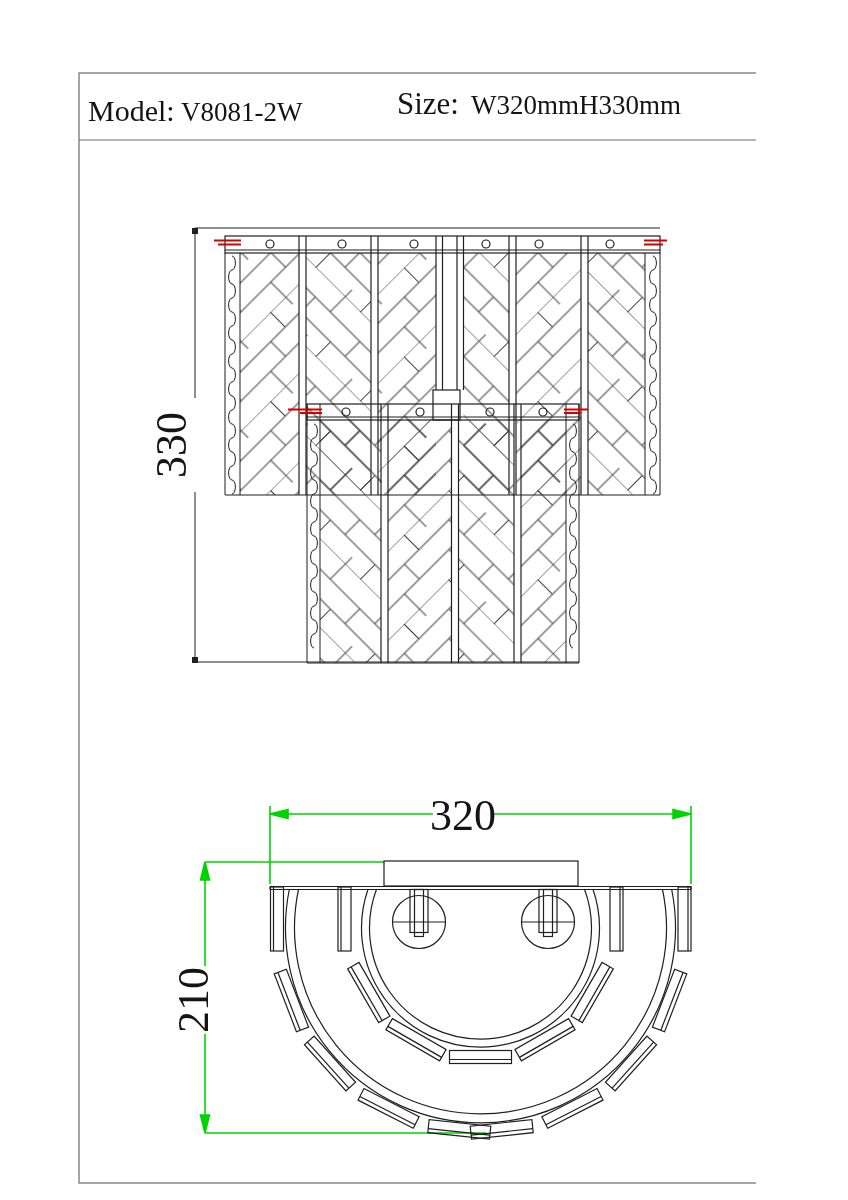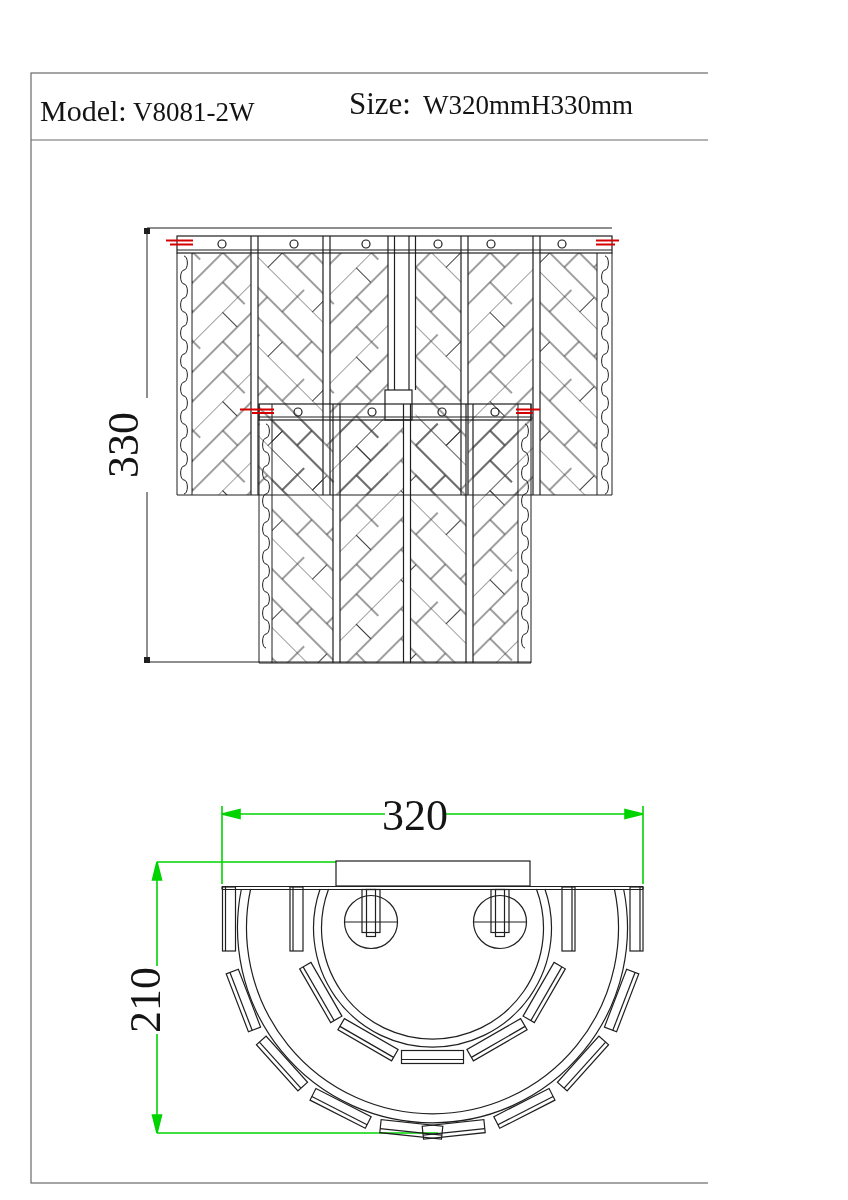--- a/index.html
+++ b/index.html
@@ -1,16 +1,16 @@
 <!DOCTYPE html>
 <html><head>
 <meta charset="utf-8">
 <style>
   html,body{margin:0;padding:0;background:#fff;}
-  .page{position:relative;width:708px;height:1200px;background:#ffffff;overflow:hidden;}
+  .page{position:relative;width:708px;height:1200px;background:#ffffff;overflow:hidden;margin-left:48px;}
   svg text{font-family:"Liberation Serif", serif; fill:#141414;}
   .ink{stroke:#1f1f1f; fill:none; stroke-width:1.2; stroke-linecap:butt;}
   .thin{stroke-width:1;}
   .pat{stroke:#3d3d3d; stroke-width:1; fill:none;}
   .whitefill{fill:#ffffff; stroke:#1f1f1f; stroke-width:1.2;}
   .dimtext{font-size:44px;}
   .title-label{font-size:30px;}
   .title-value{font-size:27px;}
   .size-label{font-size:31px;}
 </style>

